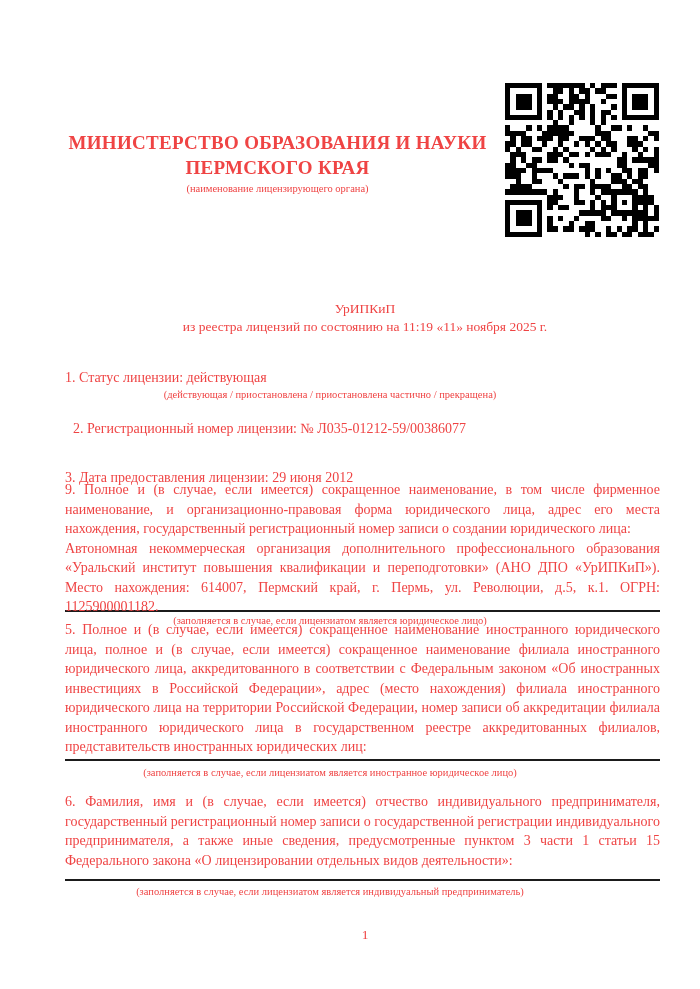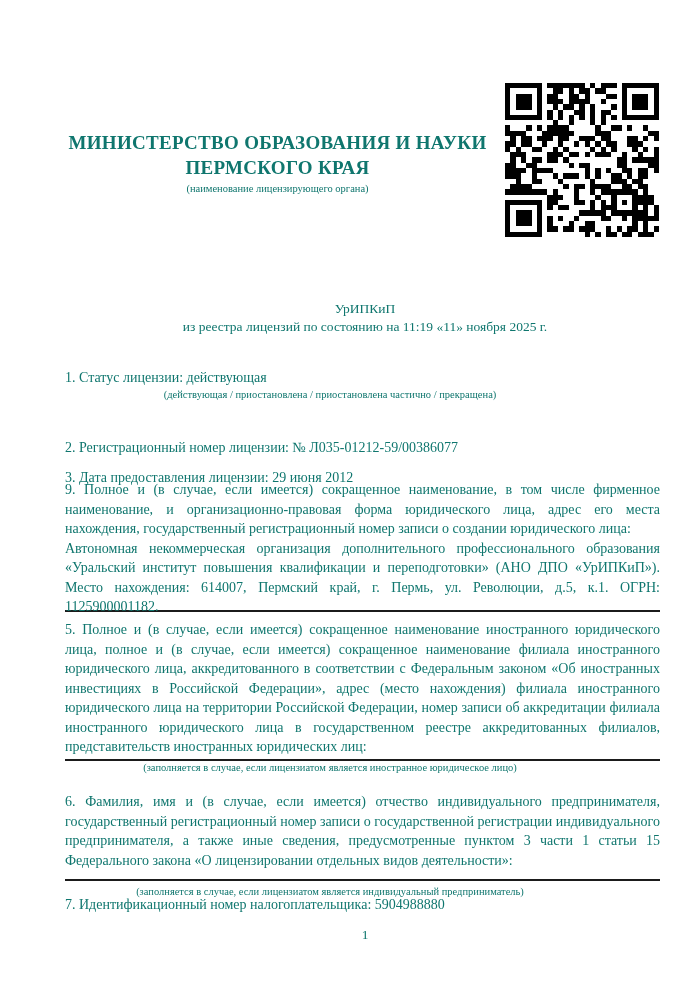--- a/index.html
+++ b/index.html
@@ -2,21 +2,21 @@
 <html><head>
 <meta charset="utf-8">
 <style>
   html, body { margin: 0; padding: 0; background: #e8e8e8; }
   .page {
     position: relative;
     width: 700px;
     height: 989px;
     margin: 0 auto;
     background: #ffffff;
-    color: #0f766e;
+    color: #ef4444;
     font-family: "Liberation Serif", "DejaVu Serif", serif;
     overflow: hidden;
   }
   .abs { position: absolute; }
 
   
   .ministry {
     top: 130px; left: 55px; width: 445px;
     text-align: center;
   }
@@ -56,30 +56,30 @@
     text-align: center;
     font-size: 10.5px;
     line-height: 13px;
   }
   .rule {
     width: 595px;
     height: 2px;
     background: #1b1b1b;
   }
   .s1 { top: 368px; }
-  .s2 { top: 438px; }
+  .s2 { top: 419px; margin-left: 8px; }
   .s3 { top: 452px; margin-top: 16px; }
   .s4 { top: 480px; }
   .s5 { top: 620px; }
   .s6 { top: 792px; }
   .s7 { top: 895px; }
   .s4 .rule { margin-top: -7px; }
   .s4 .caption { margin-top: 2px; }
   .s5 .rule { margin-top: 2px; }
-  .s5 .caption { }
+  .s5 .caption { margin-top: 5px; }
   .s6 .rule { margin-top: 9px; }
   .s6 .caption { margin-top: 4px; }
   .page-number {
     top: 926px; left: 65px; width: 600px;
     text-align: center;
     font-size: 13.5px;
     line-height: 17px;
   }
 </style>
 </head>
@@ -537,33 +537,31 @@
   </div>
 
   <div class="abs sec s3">
     <p>3. Дата предоставления лицензии: 29 июня 2012</p>
   </div>
 
   <div class="abs sec s4">
     <p class="just">9. Полное и (в случае, если имеется) сокращенное наименование, в том числе фирменное наименование, и организационно-правовая форма юридического лица, адрес его места нахождения, государственный регистрационный номер записи о создании юридического лица:</p>
     <p class="just">Автономная некоммерческая организация дополнительного профессионального образования «Уральский институт повышения квалификации и переподготовки» (АНО ДПО «УрИПКиП»). Место нахождения: 614007, Пермский край, г. Пермь, ул. Революции, д.5, к.1. ОГРН: 1125900001182.</p>
     <div class="rule"></div>
+    <div class="caption">(заполняется в случае, если лицензиатом является юридическое лицо)</div>
   </div>
 
   <div class="abs sec s5">
     <p class="just">5. Полное и (в случае, если имеется) сокращенное наименование иностранного юридического лица, полное и (в случае, если имеется) сокращенное наименование филиала иностранного юридического лица, аккредитованного в соответствии с Федеральным законом «Об иностранных инвестициях в Российской Федерации», адрес (место нахождения) филиала иностранного юридического лица на территории Российской Федерации, номер записи об аккредитации филиала иностранного юридического лица в государственном реестре аккредитованных филиалов, представительств иностранных юридических лиц:</p>
     <div class="rule"></div>
     <div class="caption">(заполняется в случае, если лицензиатом является иностранное юридическое лицо)</div>
   </div>
 
   <div class="abs sec s6">
     <p class="just">6. Фамилия, имя и (в случае, если имеется) отчество индивидуального предпринимателя, государственный регистрационный номер записи о государственной регистрации индивидуального предпринимателя, а также иные сведения, предусмотренные пунктом 3 части 1 статьи 15 Федерального закона «О лицензировании отдельных видов деятельности»:</p>
     <div class="rule"></div>
     <div class="caption">(заполняется в случае, если лицензиатом является индивидуальный предприниматель)</div>
   </div>
 
-  <div class="abs sec s7">
-    <p>7. Идентификационный номер налогоплательщика: 5904988880</p>
-  </div>
 
   <div class="abs page-number">1</div>
 
 </div>
 
 </body></html>

